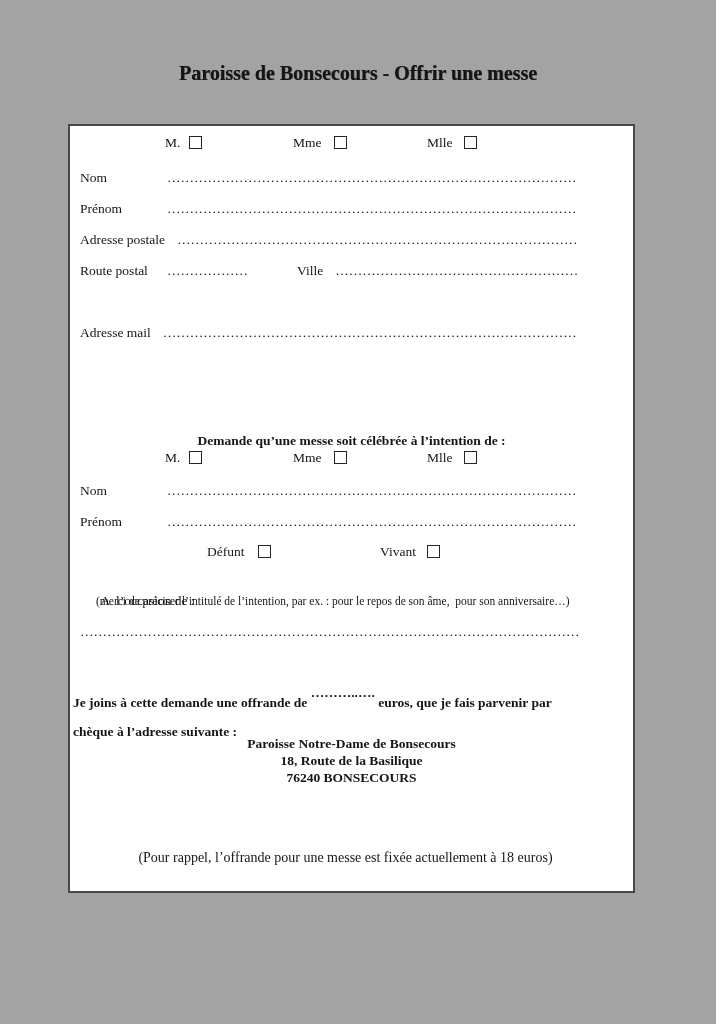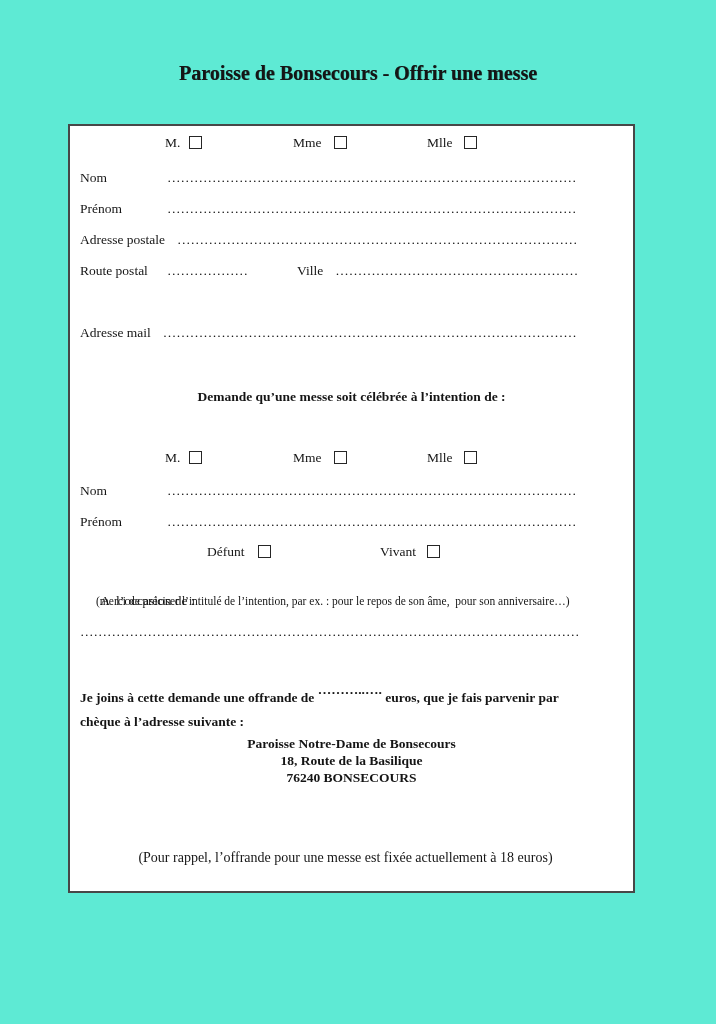--- a/index.html
+++ b/index.html
@@ -1,17 +1,17 @@
 <!DOCTYPE html>
 <html><head>
 <meta charset="utf-8">
 <style>
   html,body{margin:0;padding:0;background:#ffffff;}
   .page{
-    position:relative;width:716px;height:1024px;background:#5eead4;
+    position:relative;width:716px;height:1024px;background:#a3a3a3;
     font-family:"Liberation Serif","DejaVu Serif",serif;color:#151515;
     overflow:hidden;
   }
   .title{
     position:absolute;top:62px;left:0;width:100%;margin:0;
     text-align:center;font-size:20px;font-weight:bold;
     text-shadow:0.6px 0.4px 0.3px rgba(0,0,0,0.55);
   }
   .form-box{
     position:absolute;left:68px;top:124px;width:567px;height:769px;
@@ -34,28 +34,28 @@
     border:1.5px solid #262626;background:#fff;vertical-align:-2px;
   }
   .civ-item{position:absolute;top:0;white-space:nowrap;font-size:13.5px;}
   .cb-gap-m{margin-left:9px;}
   .cb-gap-mme{margin-left:12px;}
   .cb-gap-mlle{margin-left:11px;}
   .cb-gap-defunt{margin-left:13px;}
   .cb-gap-vivant{margin-left:11px;}
   .heading{
     position:absolute;left:0;right:0;text-align:center;
-    font-size:13.5px;font-weight:bold;white-space:pre-wrap;
+    font-size:13.5px;font-weight:bold;white-space:pre-wrap;margin-top:44px;
   }
   .occasion{position:absolute;left:10px;right:12px;font-size:13.5px;white-space:pre-wrap;}
   .occasion b{font-weight:normal;}
   .hint{position:absolute;left:10px;right:12px;font-size:11.5px;white-space:pre-wrap;padding-left:16px;}
   .offering{
-    position:absolute;left:10px;right:12px;font-size:13.5px;font-weight:bold;
-    line-height:24px;white-space:nowrap;
+    position:absolute;left:3px;right:12px;font-size:13.5px;font-weight:bold;
+    line-height:29px;white-space:nowrap;
   }
   .addr{
     position:absolute;left:0;right:0;text-align:center;
     font-size:13.5px;font-weight:bold;line-height:17px;
   }
   .phone{
     position:absolute;left:0;right:0;text-align:center;
     font-size:13.5px;font-weight:bold;
   }
   .note{

